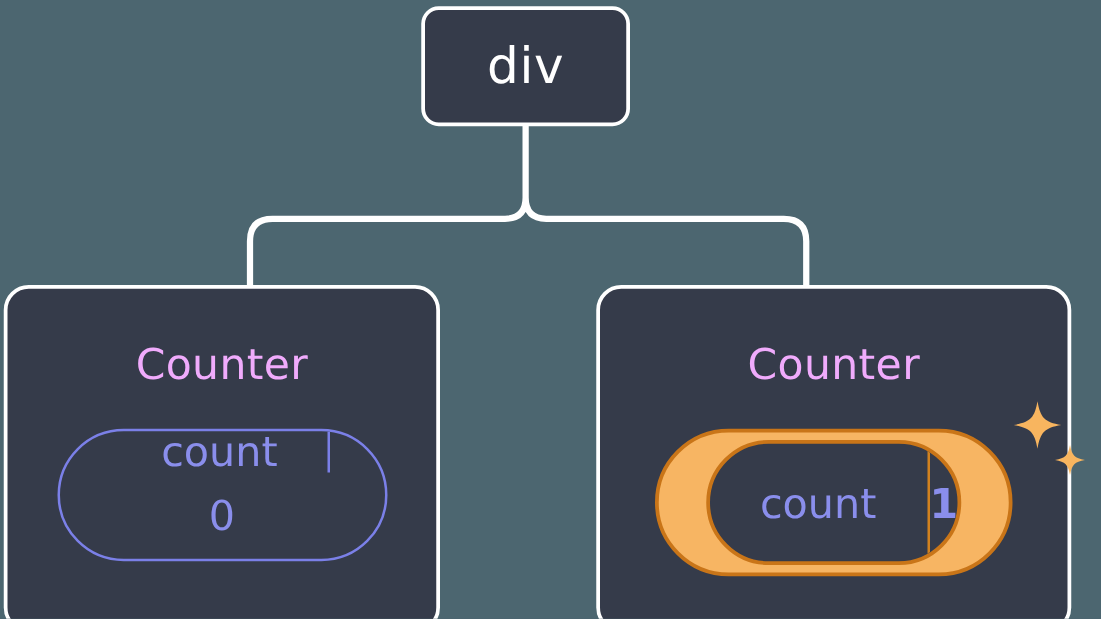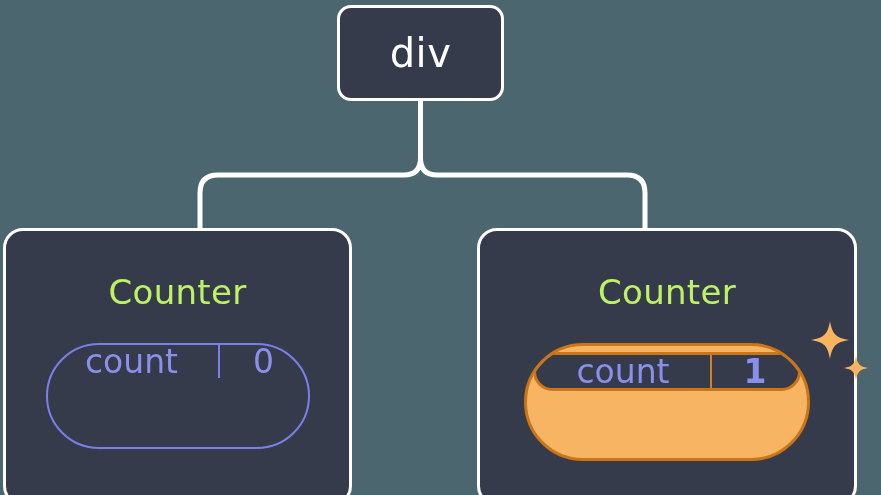--- a/index.html
+++ b/index.html
@@ -61,40 +61,41 @@
   .node-child {
     top: 228px;
     height: 278px;
     padding-top: 44px;
     border-radius: 20px;
   }
   .node-child-left  { left: 3px;   width: 349px; }
   .node-child-right { left: 477px; width: 380px; }
 
   .child-title {
-    color: #bef264;
+    color: #f0abfc;
     font-size: 34px;
     line-height: 1;
     letter-spacing: 0.3px;
     margin-bottom: 34px;
   }
 
   
   .pill-wrap {
     position: relative;
     display: flex;
     align-items: center;
     justify-content: center;
   }
   .pill {
     box-sizing: border-box;
     display: flex;
-    align-items: flex-start;
+    align-items: center;
     border-radius: 999px;
     overflow: hidden;
+    flex-direction: column;
   }
   .pill-cell {
     display: flex;
     align-items: center;
     justify-content: center;
     box-sizing: border-box;
   }
   .pill-key { font-size: 33px; line-height: 1; }
   .pill-val { font-size: 33px; line-height: 1; }
 

